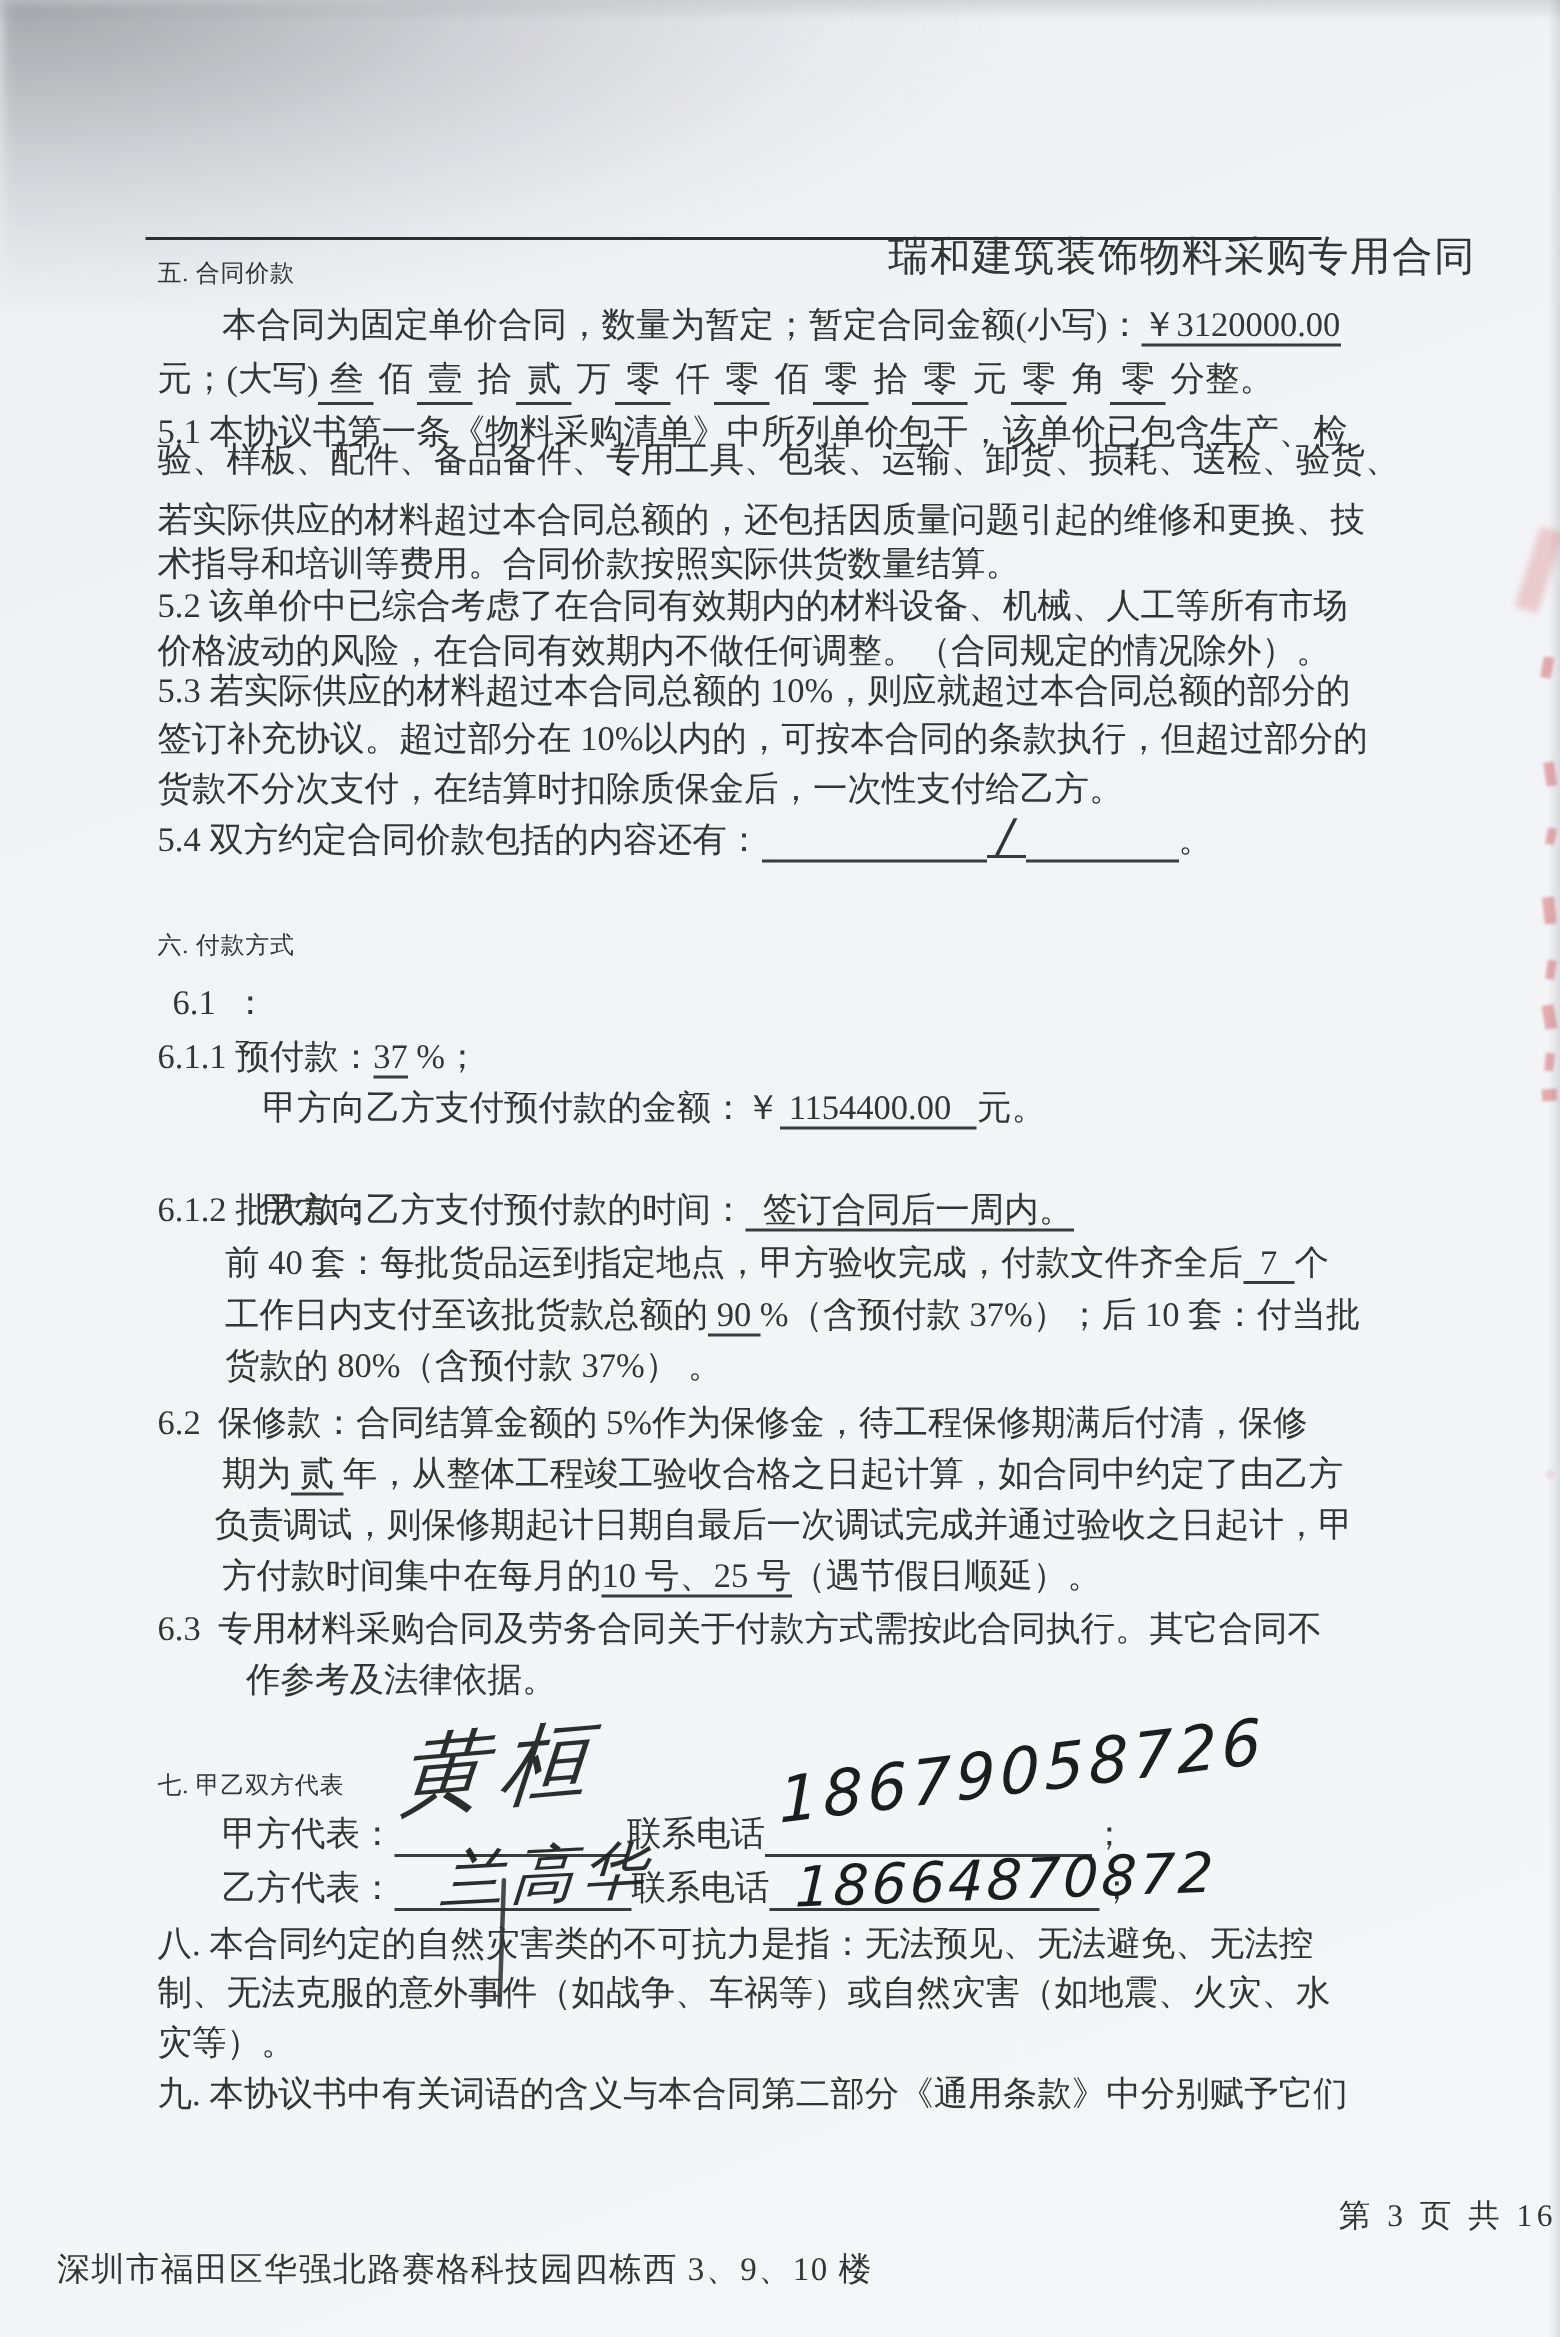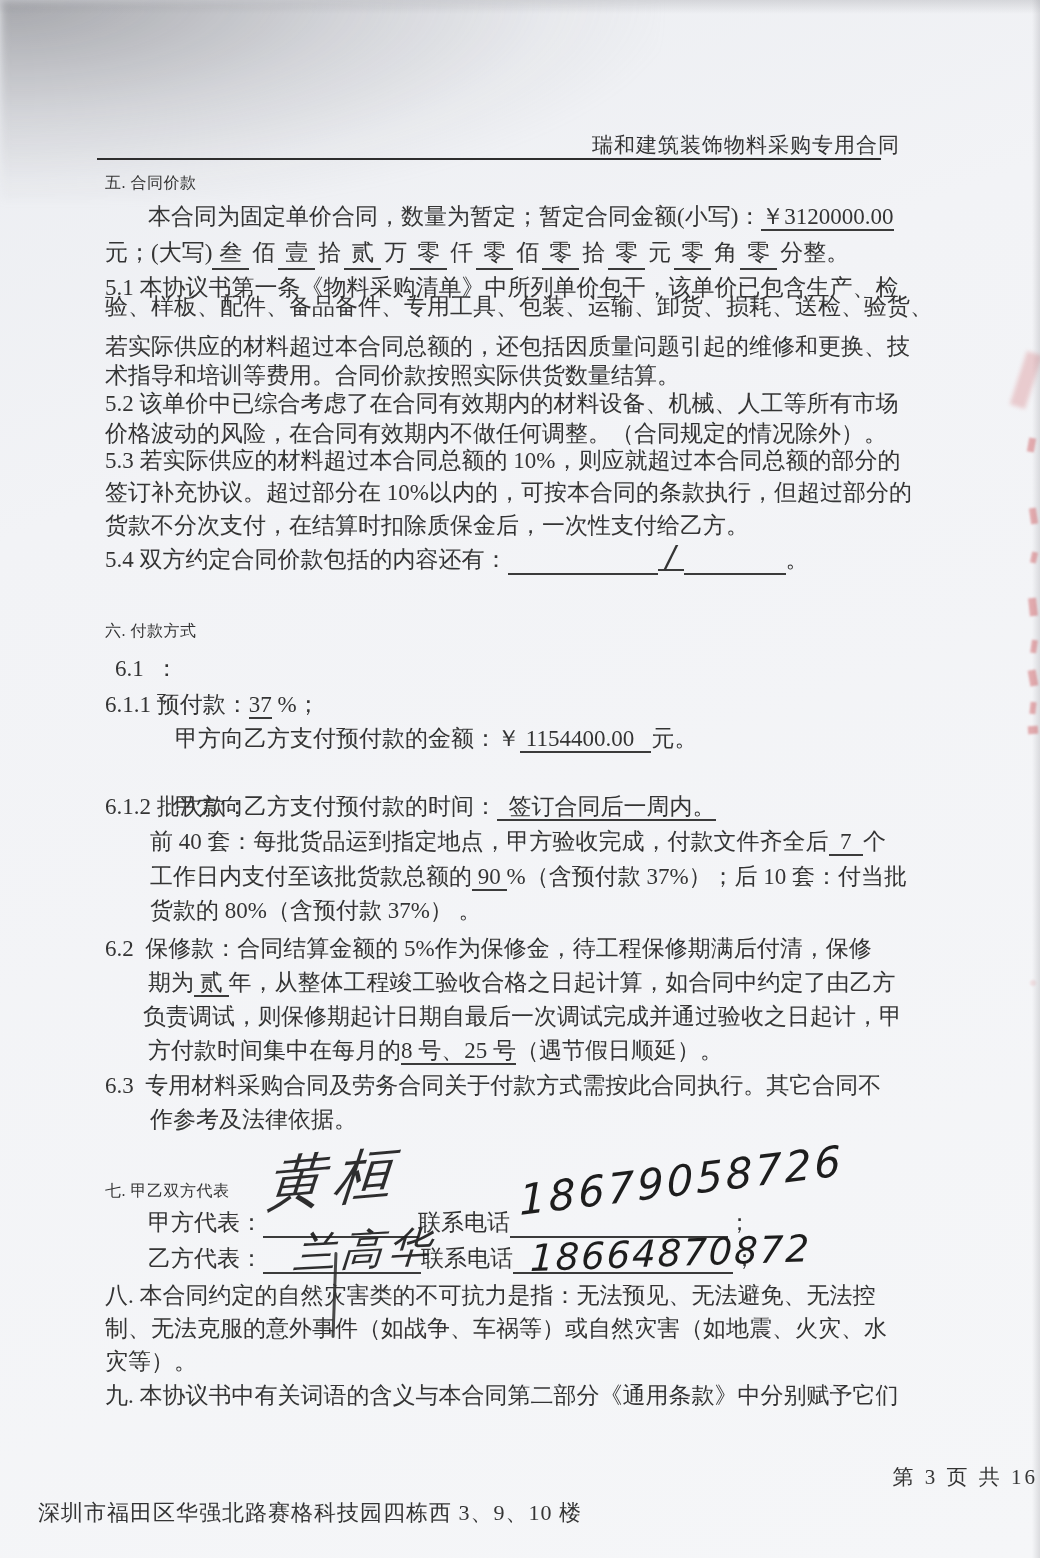--- a/index.html
+++ b/index.html
@@ -19,21 +19,21 @@
       rgba(165,165,170,.08) 70%,rgba(165,165,170,0) 86%);
     filter:blur(5px);
     pointer-events:none;
   }
   .top-shade{position:absolute;left:0;top:0;width:100%;height:14px;
     background:linear-gradient(rgba(120,120,126,.22),rgba(120,120,126,0));pointer-events:none;}
   .right-shade{position:absolute;right:0;top:0;width:8px;height:100%;
     background:linear-gradient(to left,rgba(150,150,156,.28),rgba(150,150,156,0));pointer-events:none;}
   .line{position:absolute;white-space:pre;font-size:23px;line-height:30px;color:#343434;}
   .h{font-size:16px;letter-spacing:.5px;}
-  .hdr{font-size:21px;letter-spacing:1px;}
+  .hdr{font-size:27px;letter-spacing:1px;margin-top:26px;}
   .rule{position:absolute;background:#2e2e2e;height:2px;}
   .u{border-bottom:2px solid #3b3b3b;}
   .blank{display:inline-block;border-bottom:2px solid #3b3b3b;height:26px;vertical-align:bottom;}
   .dxd{display:inline-block;border-bottom:2px solid #3b3b3b;padding:0 7px;}
   .dxu{display:inline-block;padding:0 3px;}
   .handwrite{
     position:absolute;white-space:pre;
     font-family:"DejaVu Sans",sans-serif;font-style:italic;
     color:#1d1d1d;
   }
@@ -94,23 +94,23 @@
 
   <div class="line" style="left:105px;top:792px">6.1.2 批次款：</div>
 
   <div class="line" style="left:150px;top:827px"><span>前 40 套：每批货品运到指定地点，甲方验收完成，付款文件齐全后</span><span class="u">&nbsp;&nbsp;7&nbsp;&nbsp;</span><span>个</span></div>
   <div class="line" style="left:150px;top:862px"><span>工作日内支付至该批货款总额的</span><span class="u">&nbsp;90&nbsp;</span><span>%（含预付款 37%）；后 10 套：付当批</span></div>
   <div class="line" style="left:150px;top:896px">货款的 80%（含预付款 37%） 。</div>
 
   <div class="line" style="left:105px;top:934px">6.2&nbsp;&nbsp;保修款：合同结算金额的 5%作为保修金，待工程保修期满后付清，保修</div>
   <div class="line" style="left:148px;top:968px"><span>期为</span><span class="u">&nbsp;贰&nbsp;</span><span>年，从整体工程竣工验收合格之日起计算，如合同中约定了由乙方</span></div>
   <div class="line" style="left:143px;top:1002px">负责调试，则保修期起计日期自最后一次调试完成并通过验收之日起计，甲</div>
-  <div class="line" style="left:148px;top:1036px"><span>方付款时间集中在每月的</span><span class="u">8 号、25 号</span><span>（遇节假日顺延）。</span></div>
+  <div class="line" style="left:148px;top:1036px"><span>方付款时间集中在每月的</span><span class="u">10 号、25 号</span><span>（遇节假日顺延）。</span></div>
   <div class="line" style="left:105px;top:1071px">6.3&nbsp;&nbsp;专用材料采购合同及劳务合同关于付款方式需按此合同执行。其它合同不</div>
-  <div class="line" style="left:150px;top:1105px">作参考及法律依据。</div>
+  <div class="line" style="left:164px;top:1105px">作参考及法律依据。</div>
 
   <div class="line h" style="left:105px;top:1176px">七. 甲乙双方代表</div>
 
   <div class="line" style="left:148px;top:1208px"><span>甲方代表：</span><span class="blank" style="width:155px"></span><span>联系电话</span><span class="blank" style="width:218px"></span><span>；</span></div>
 
   <div class="line" style="left:148px;top:1244px"><span>乙方代表：</span><span class="blank" style="width:158px"></span><span>联系电话</span><span class="blank" style="width:220px"></span><span>；</span></div>
 
   <div class="handwrite sigA">黄桓</div>
   <div class="handwrite phoneA">18679058726</div>
   <div class="handwrite sigB">兰高华</div>

